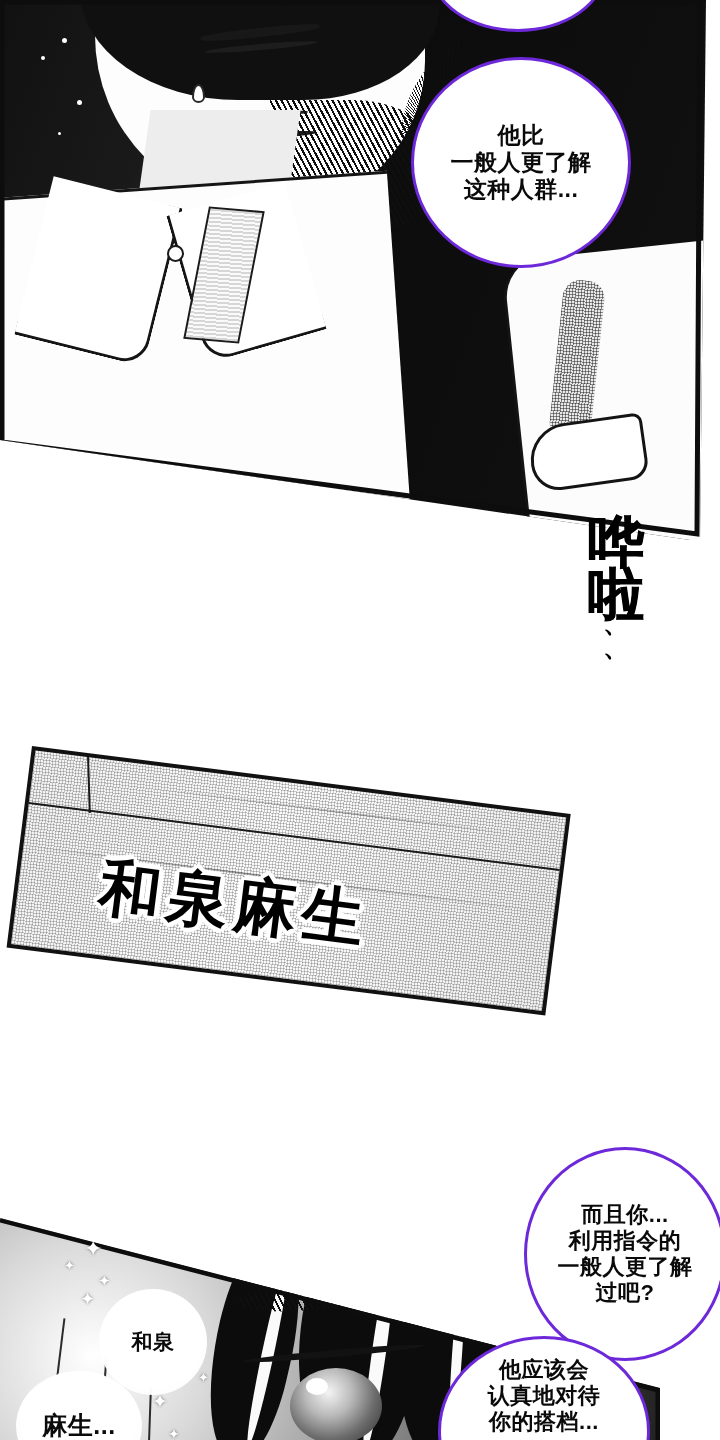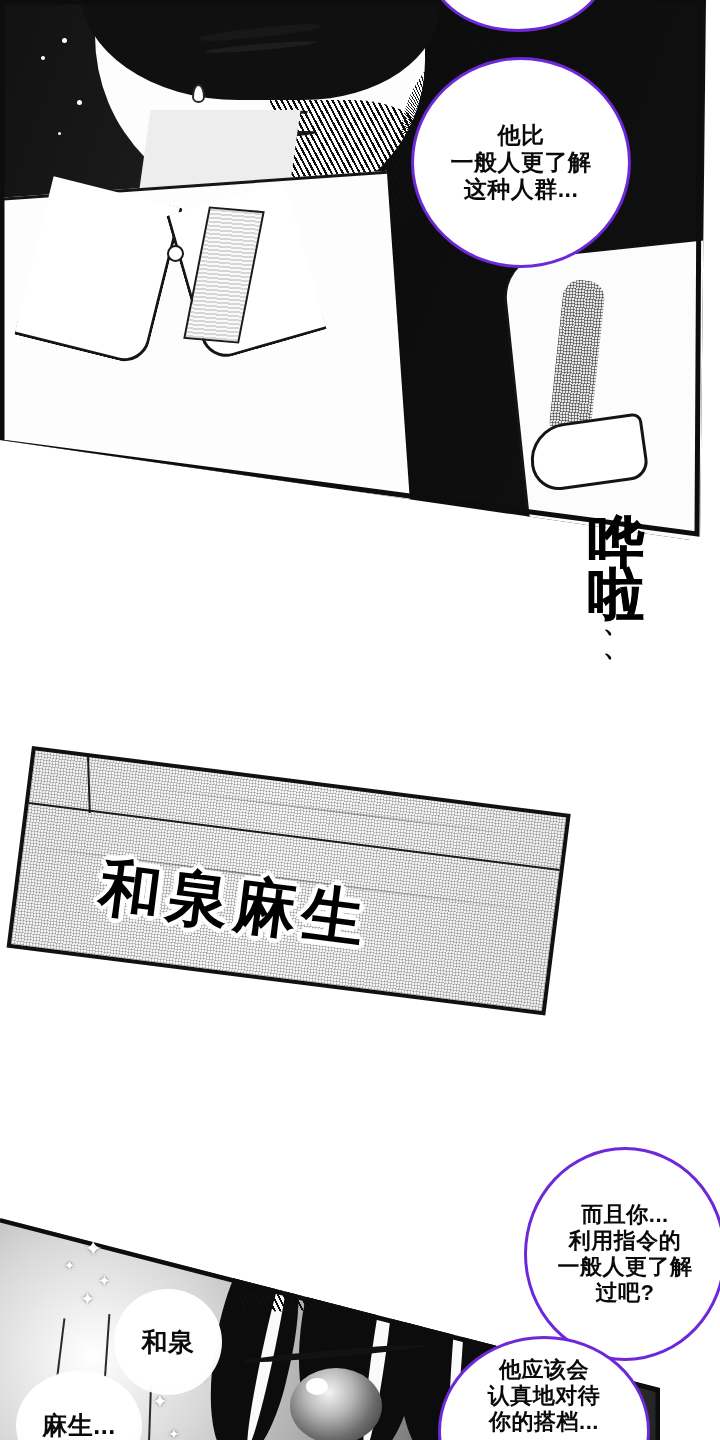--- a/index.html
+++ b/index.html
@@ -233,21 +233,21 @@
     <div style="position:absolute;left:104px;top:96px;width:2px;height:126px;background:#2b2b2b;transform:rotate(4deg);"></div>
     <div style="position:absolute;left:150px;top:112px;width:2px;height:110px;background:#2b2b2b;transform:rotate(2deg);"></div>
 
     <div style="position:absolute;left:0;top:0;width:660px;height:222px;pointer-events:none;">
       <svg width="660" height="222" style="display:block;">
         <polyline points="0,2 658,172 658,222" fill="none" stroke="#0d0d0d" stroke-width="5"></polyline>
       </svg>
     </div>
   </div>
 
-  <div class="bubble noborder" id="bubble-izumi" style="left:114px;top:1289px;width:108px;height:106px;font-size:26px;
+  <div class="bubble noborder" id="bubble-izumi" style="left:99px;top:1289px;width:108px;height:106px;font-size:21px;
               background:radial-gradient(circle at 50% 45%, #ffffff 0%, #ffffff 62%, rgba(255,255,255,.92) 78%, rgba(255,255,255,0) 100%);">
     <span class="txt">和泉</span>
   </div>
 
   <div class="bubble noborder" id="bubble-asou" style="left:16px;top:1371px;width:126px;height:110px;font-size:25px;
               background:radial-gradient(circle at 50% 40%, #ffffff 0%, #ffffff 62%, rgba(255,255,255,.92) 78%, rgba(255,255,255,0) 100%);">
     <span class="txt">麻生...</span>
   </div>
 
   <div class="bubble" id="bubble-command" style="left:524px;top:1147px;width:196px;height:208px;font-size:22px;">

